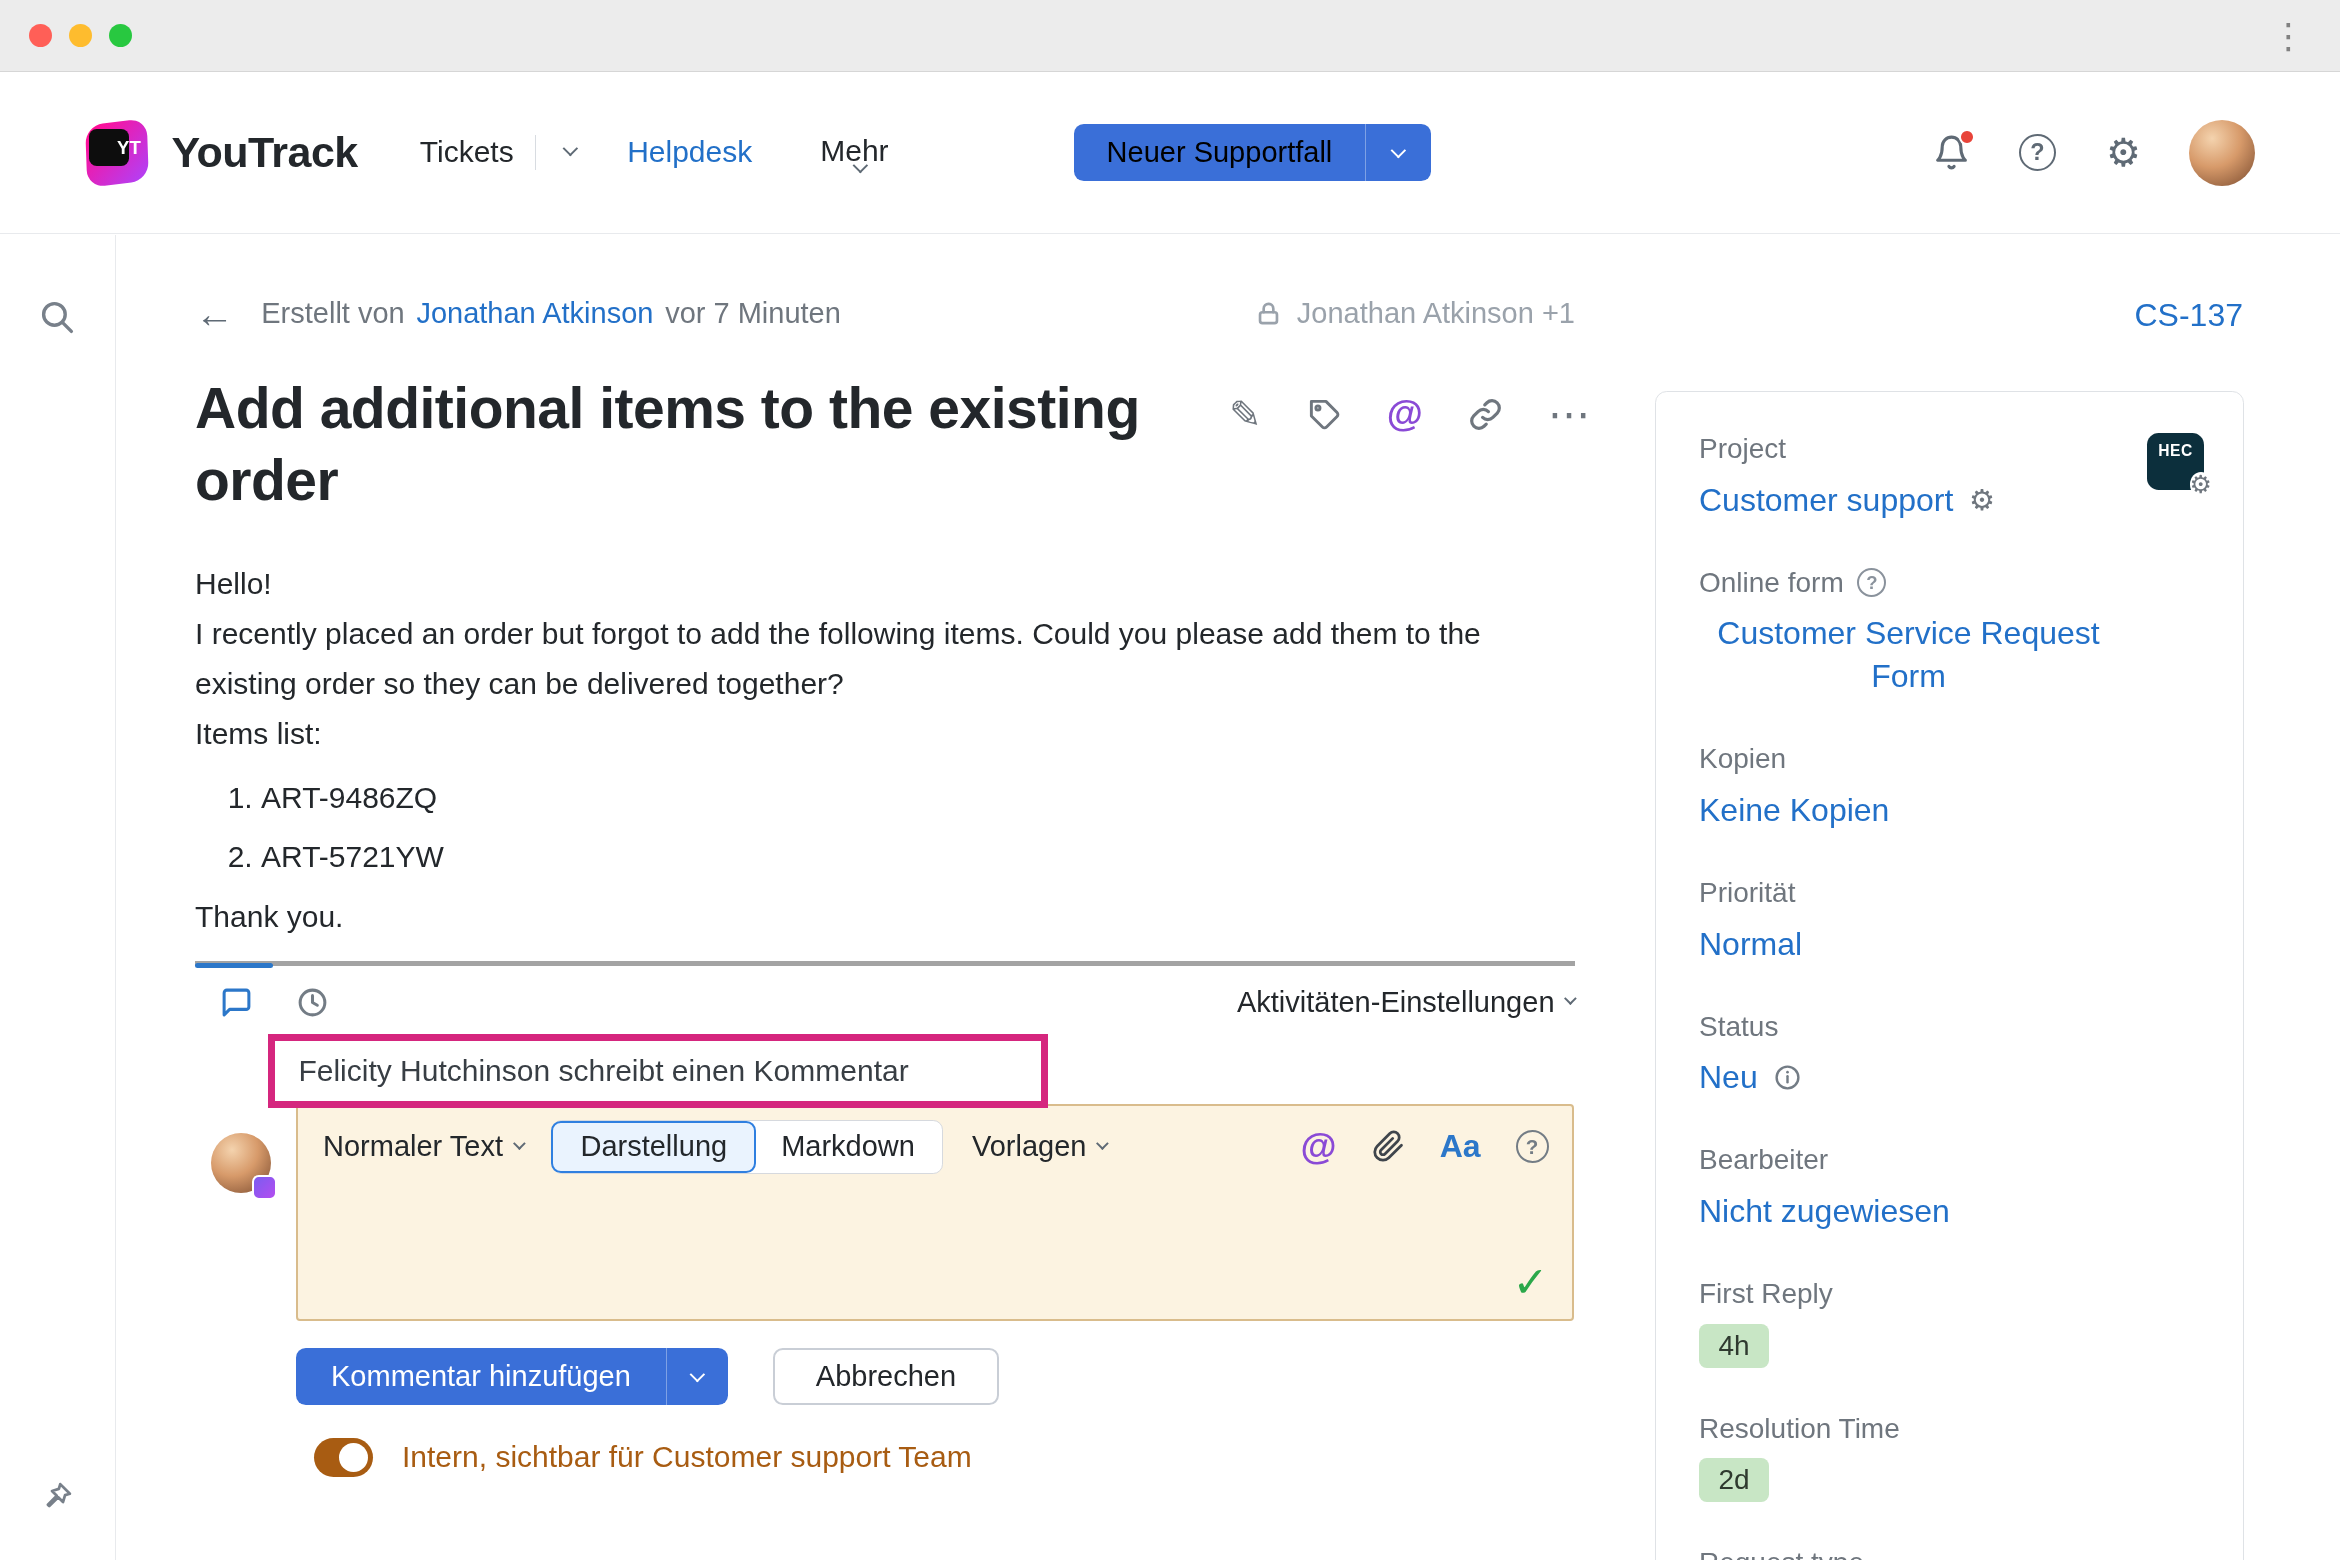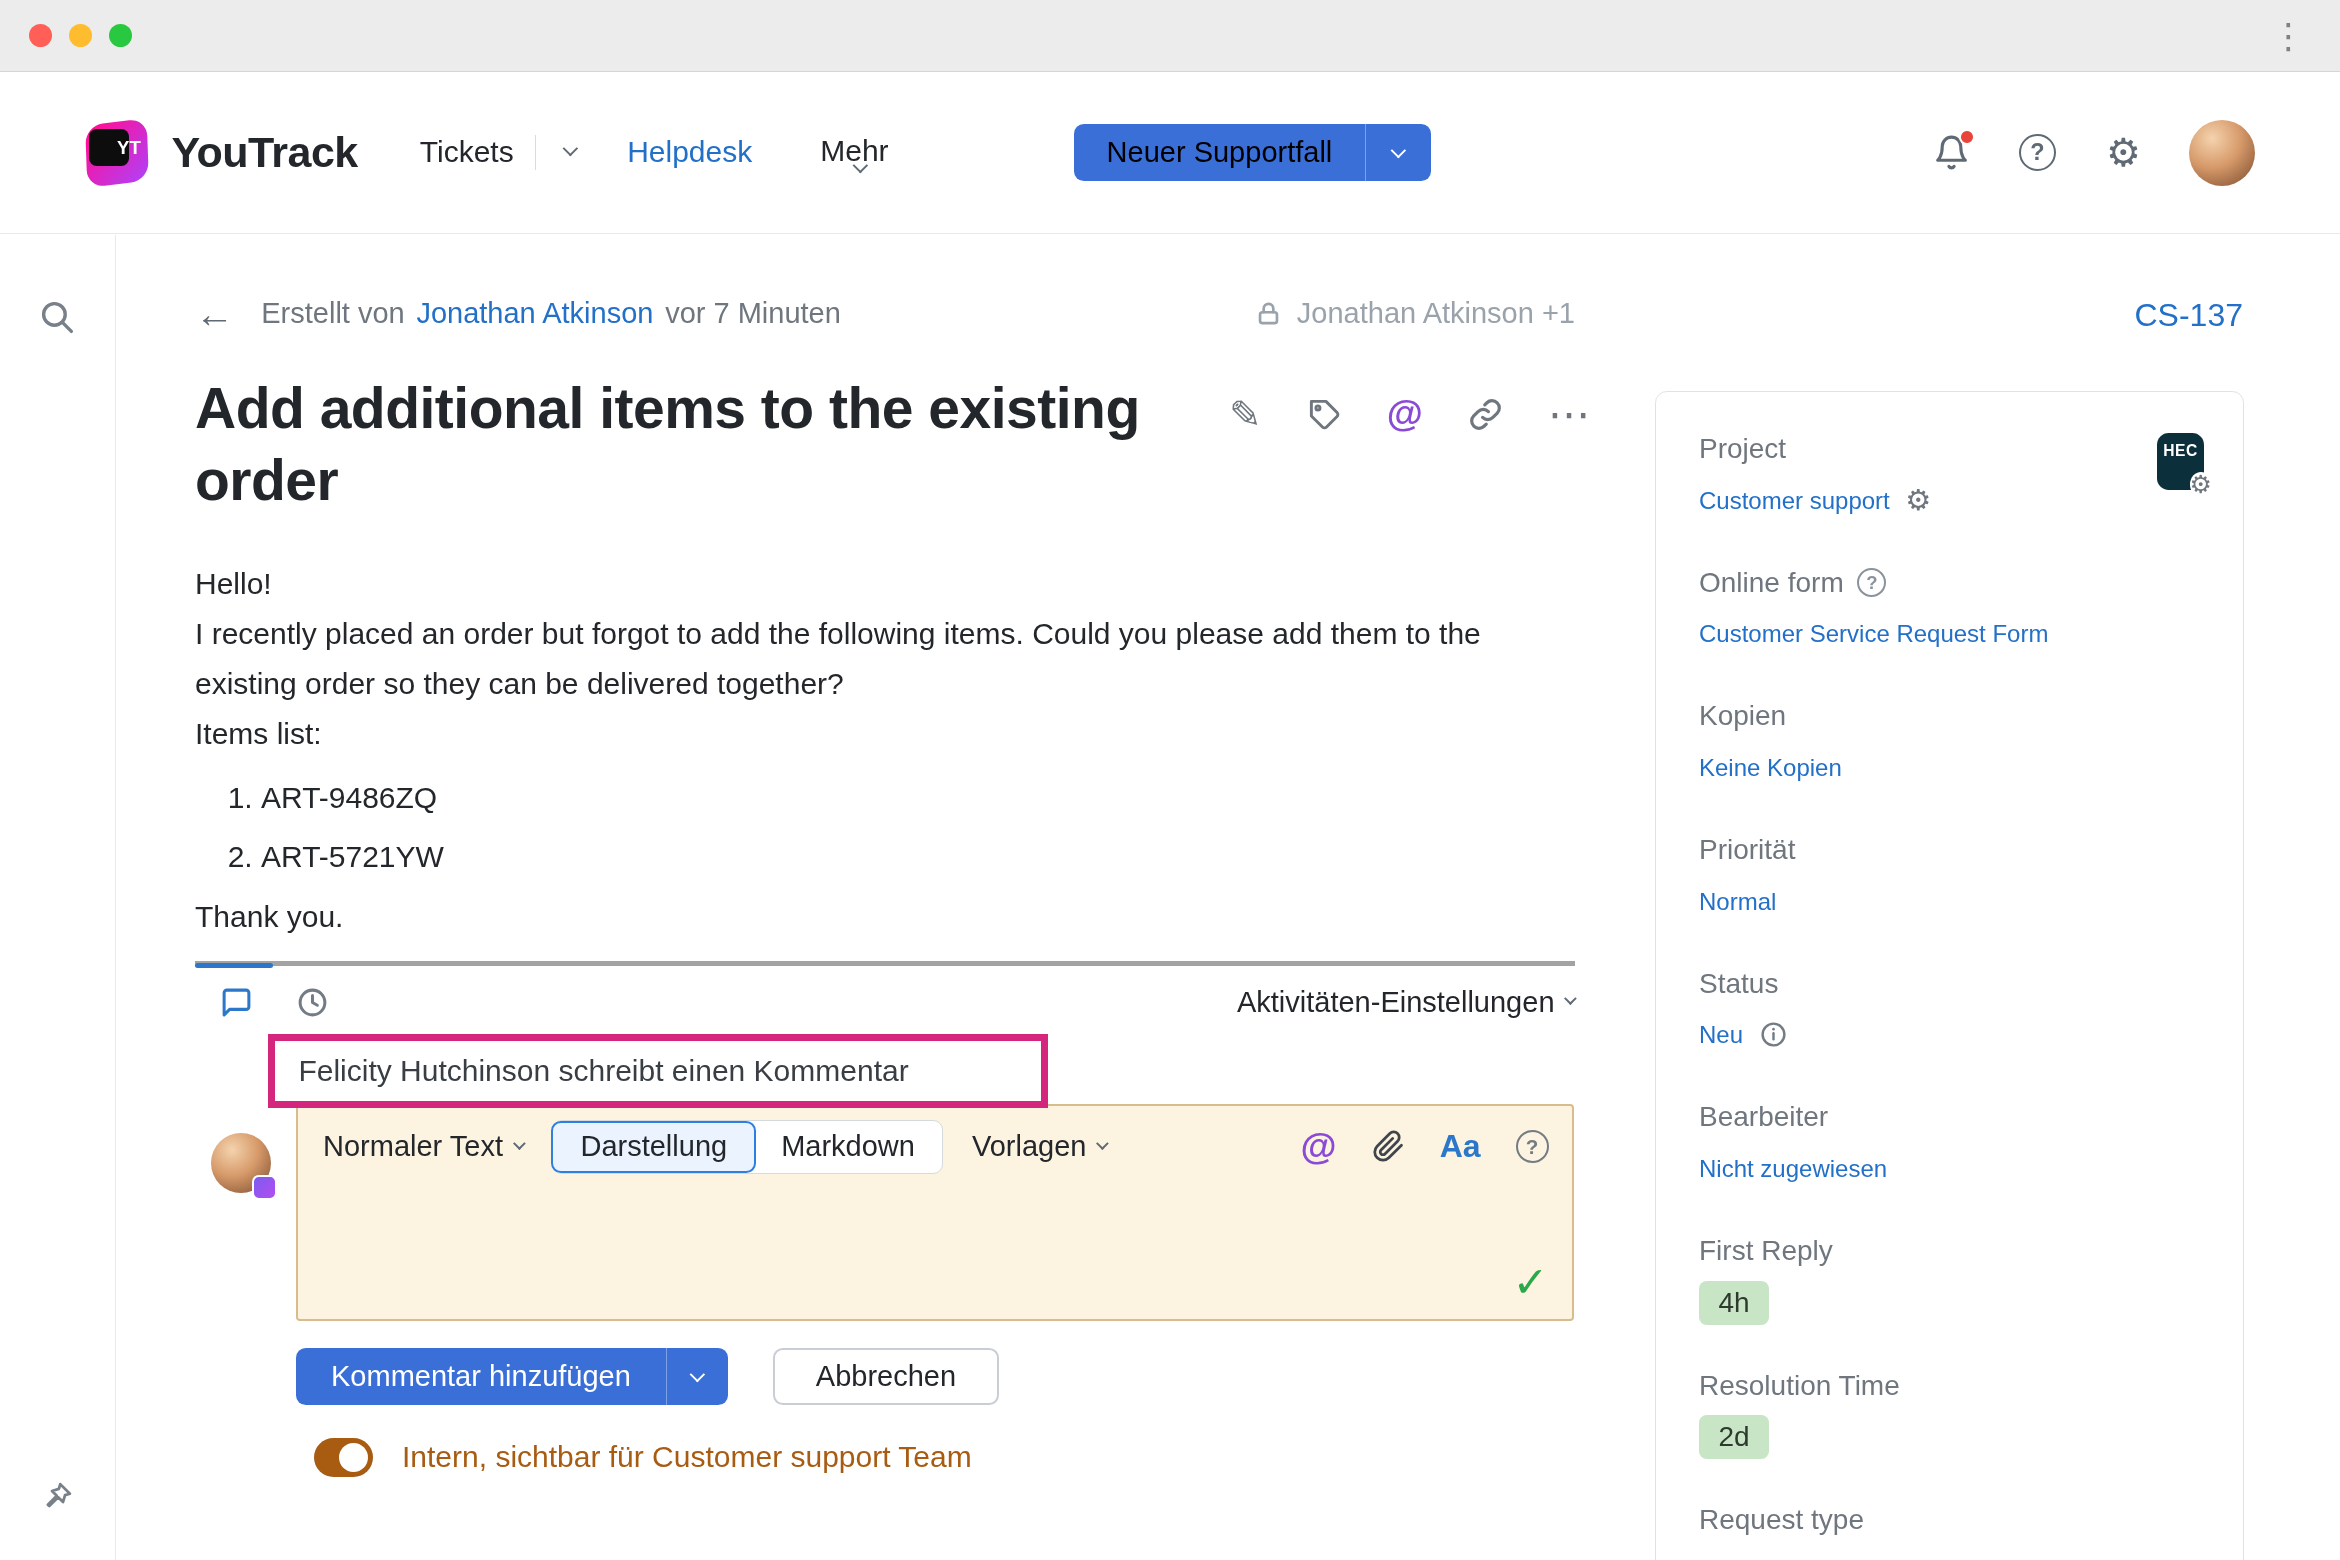--- a/index.html
+++ b/index.html
@@ -125,28 +125,28 @@
   .internal { display:flex; align-items:center; margin:33px 0 0 119px; gap:29px; }
   .toggle { width:59px; height:39px; border-radius:19.5px; background:#a85c12; position:relative; flex:none; }
   .knob { position:absolute; right:4.9px; top:4.9px; width:29px; height:29px; border-radius:50%; background:#fff; }
   .internal-label { color:#a85c12; font-size:30px; }
 
   
   .panel { position:absolute; left:1655px; top:156px; width:589px; height:1434px;
     border:1px solid #dfe2e6; border-radius:11.7px; background:#fff; padding:41px 43px; overflow:hidden; }
   .field { margin-bottom:45px; }
   .field-label { font-size:28px; color:#6f767e; margin-bottom:13.7px; display:flex; align-items:center; gap:13.7px; }
-  .field-value { font-size:24px; color:#2270c8; line-height:43px; }
+  .field-value { font-size:32px; color:#2270c8; line-height:43px;text-align:center; }
   .value-row { display:flex; align-items:center; gap:15.6px; }
   .gear-sm { font-size:29px; color:#6f767e; font-family:"DejaVu Sans",sans-serif; }
   .qcirc-sm { width:29px; height:29px; border:2.4px solid #8a929c; border-radius:50%; color:#8a929c;
     font-size:18.5px; font-weight:700; display:flex; align-items:center; justify-content:center; }
   .badge { display:inline-block; background:#c8e6c5; border-radius:7.8px; padding:5.9px 19.5px;
     font-size:28px; color:#2f3a2f; }
-  .hec { position:absolute; top:41px; right:39px; width:47px; height:57px; border-radius:11.7px;
+  .hec { position:absolute; top:41px; right:39px; width:57px; height:57px; border-radius:11.7px;
     background:#0c2f3c; color:#fff; font-size:15.6px; font-weight:700;
     display:flex; justify-content:center; padding-top:8.8px; letter-spacing:0.5px; }
   .hec-gear { position:absolute; top:80px; right:31px; font-size:25px; color:#6f767e;
     background:#fff; border-radius:50%; line-height:1; font-family:"DejaVu Sans",sans-serif; }
   svg { display:block; }
 </style>
 </head>
 <body>
 
 <div class="chrome">

